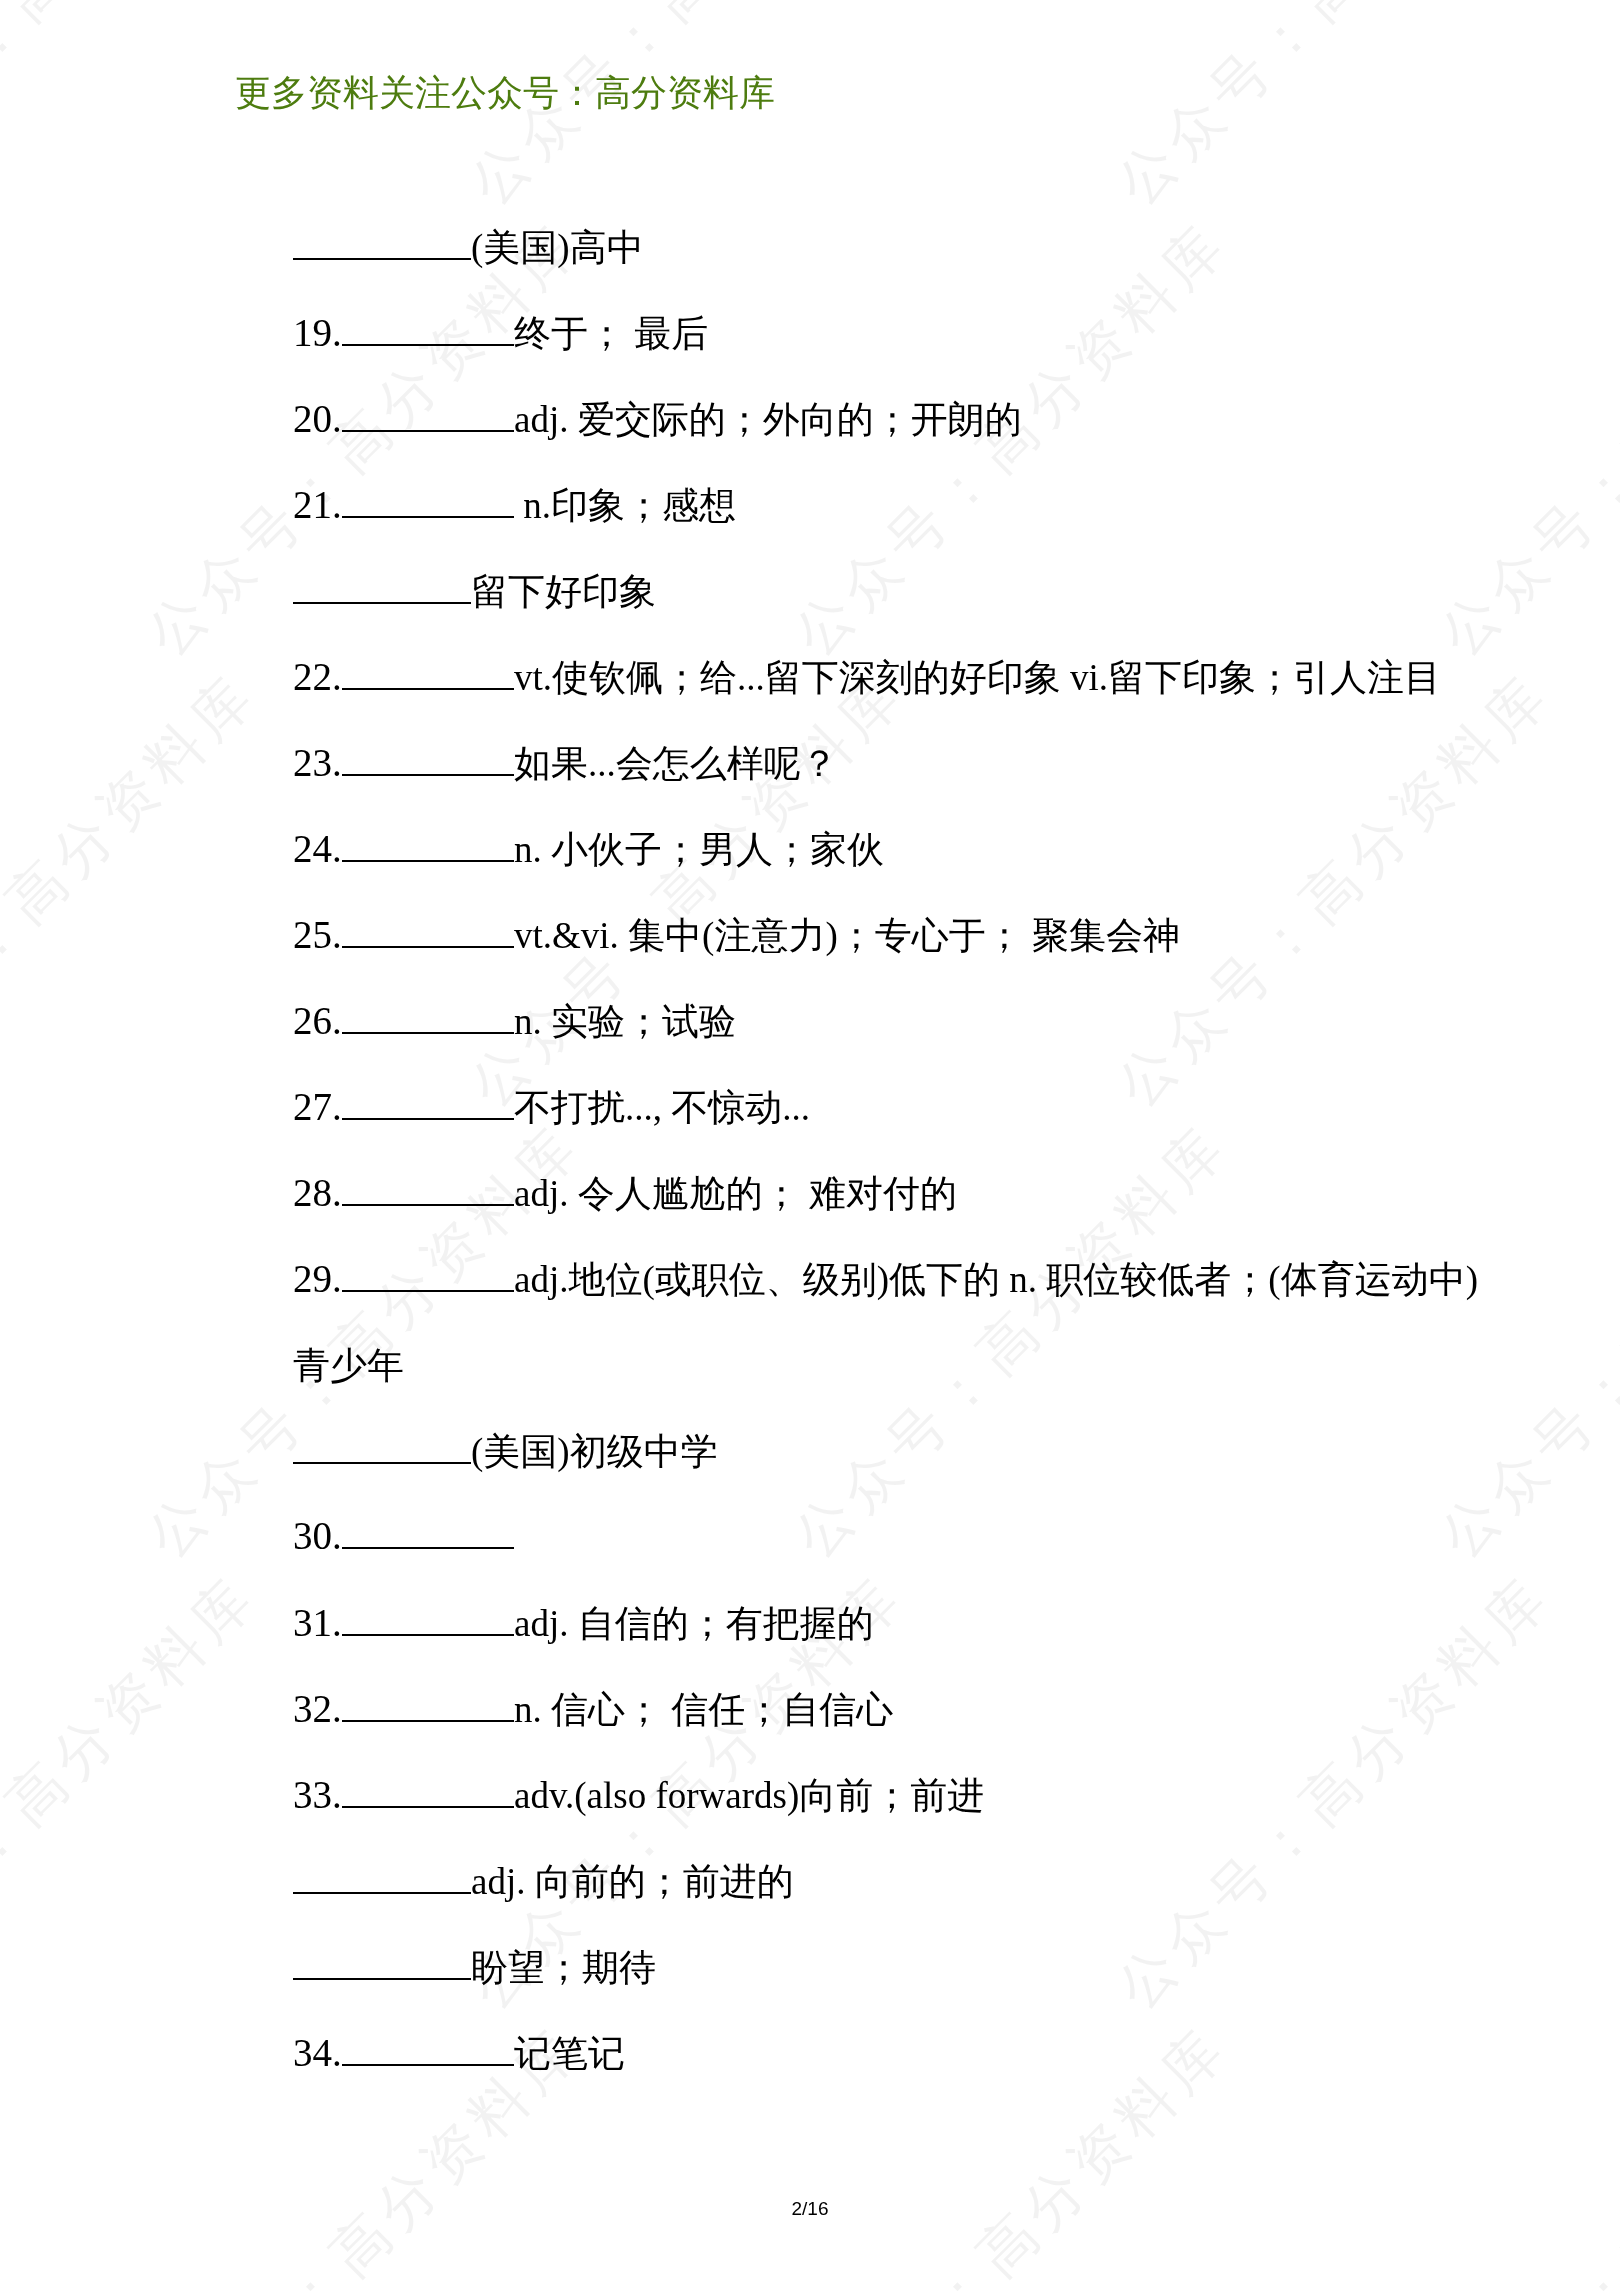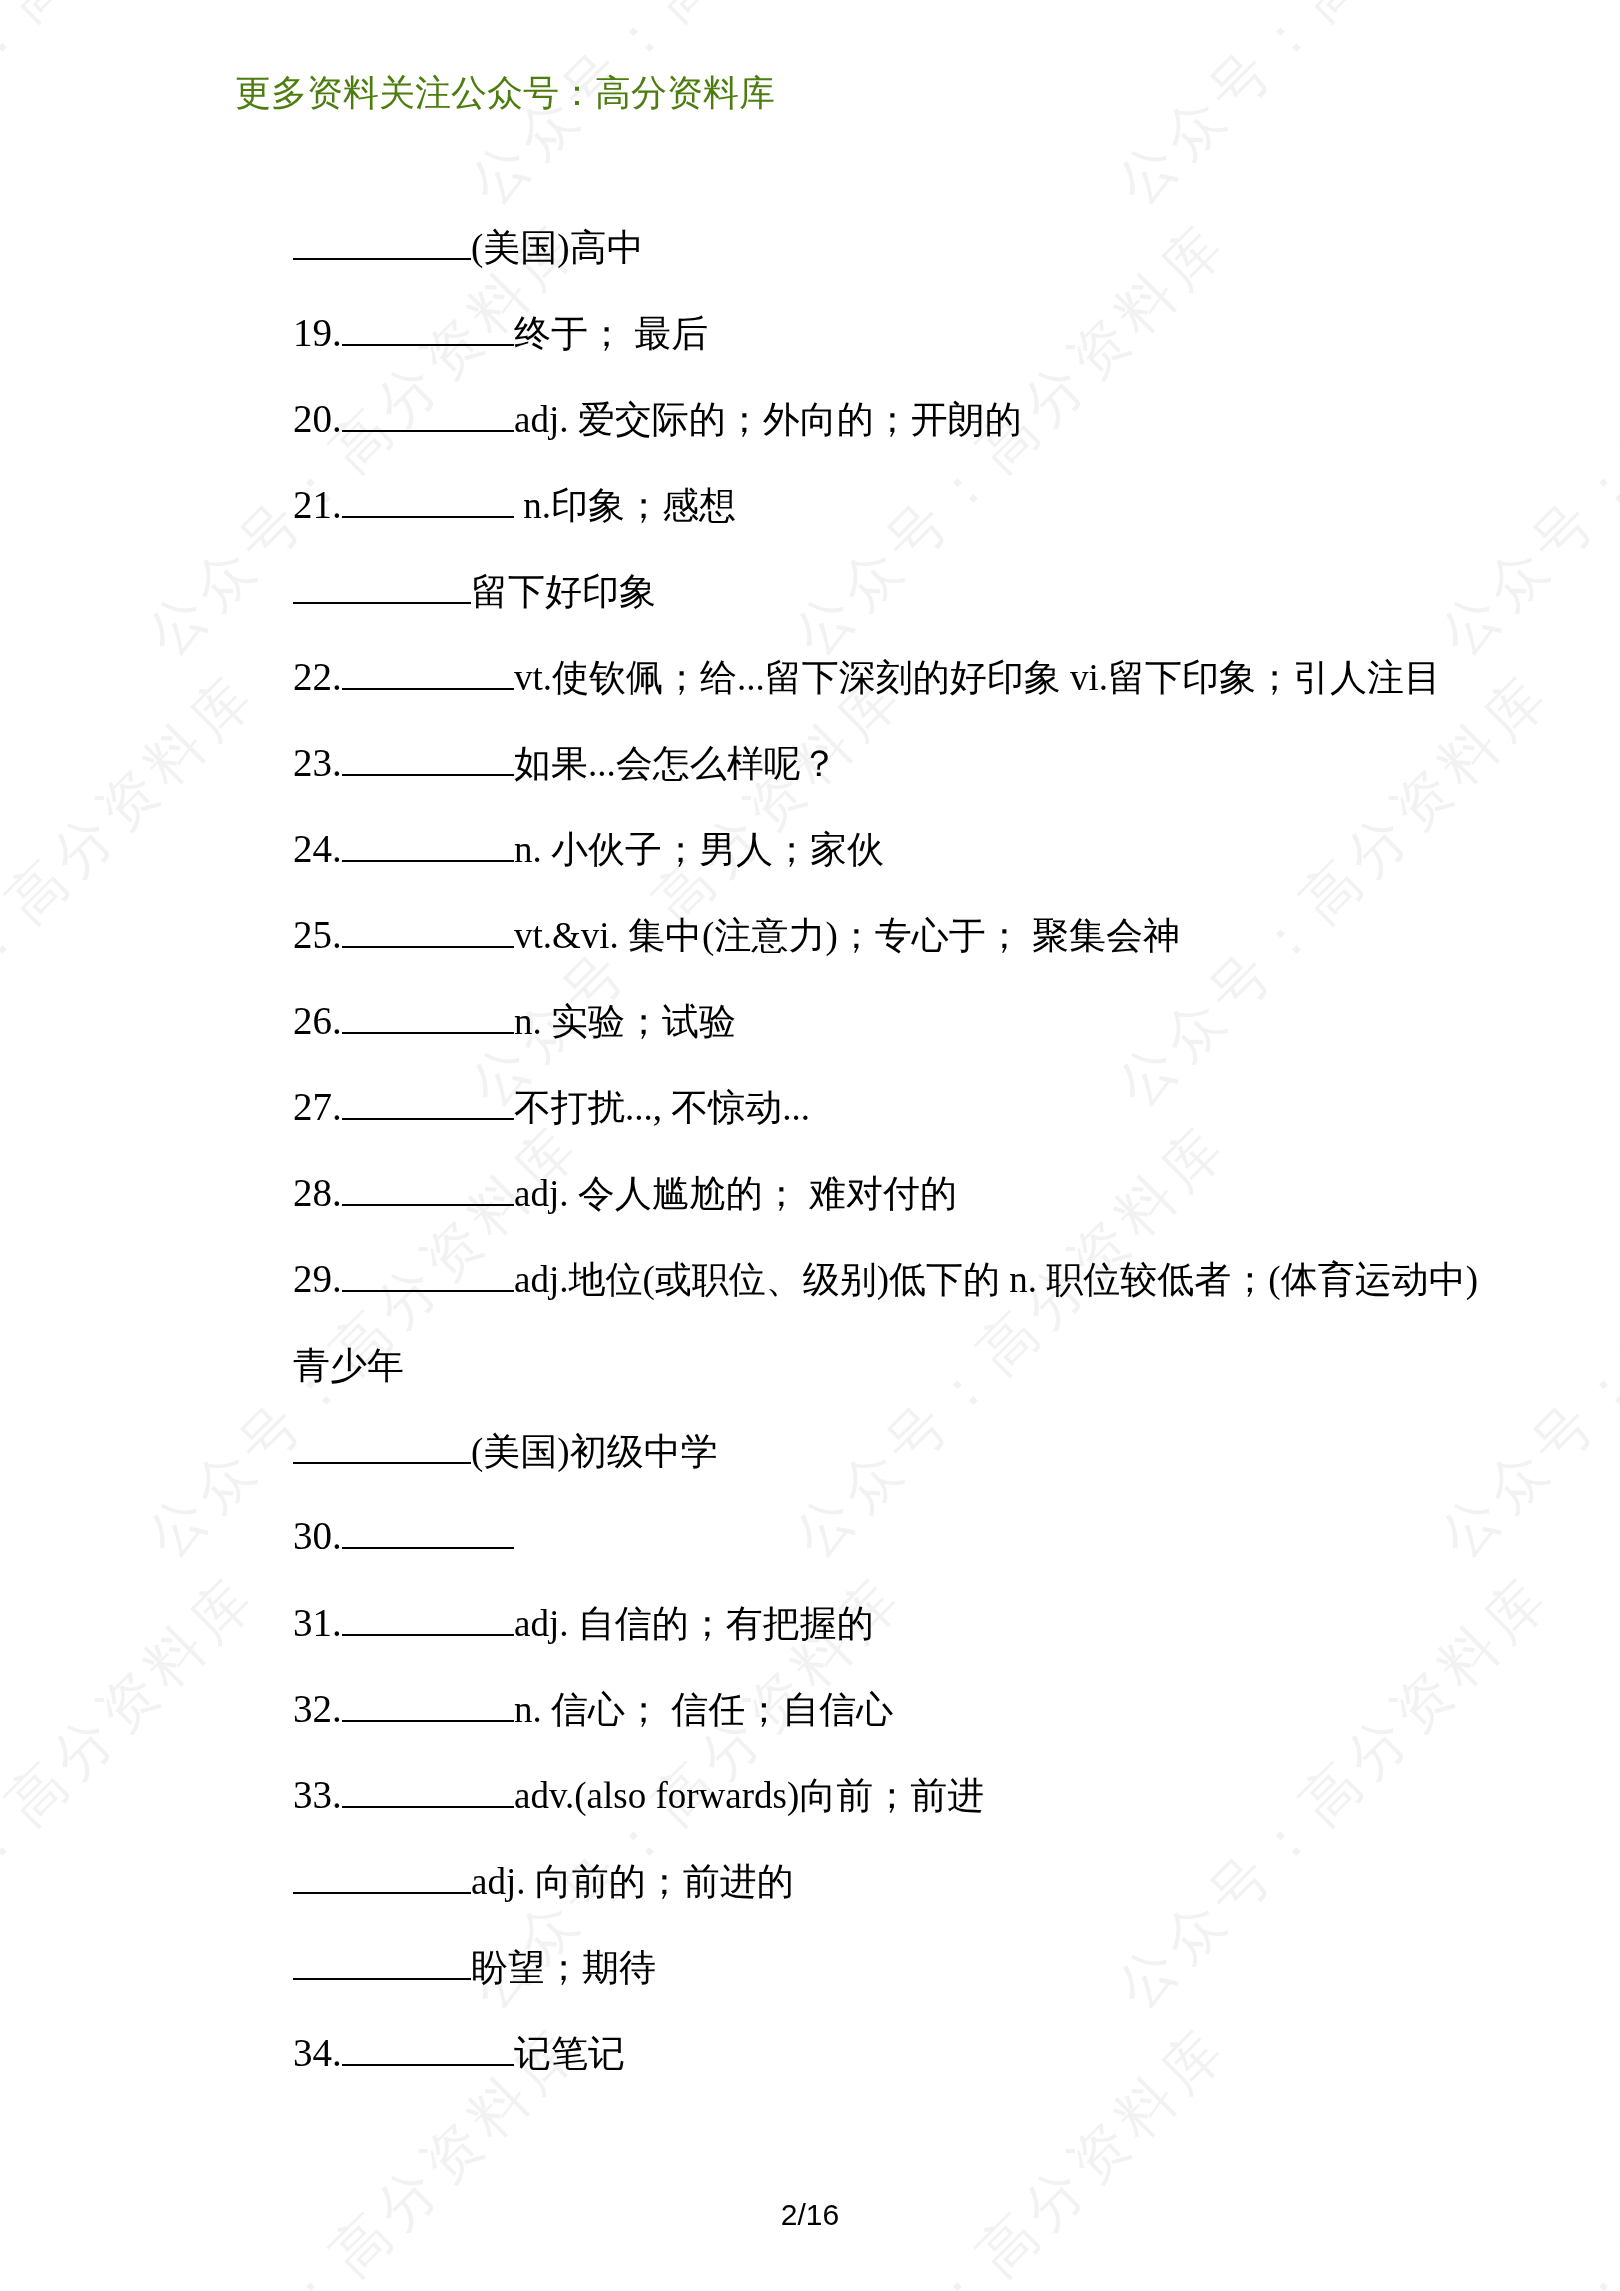--- a/index.html
+++ b/index.html
@@ -74,21 +74,21 @@
   .def{
     font-family:"Liberation Serif","DejaVu Serif",serif;
     white-space:pre;
   }
   
   .footer{
     position:absolute;
     left:0; right:0; top:2198px;
     text-align:center;
     font-family:"Liberation Sans","DejaVu Sans",sans-serif;
-    font-size:30px;
+    font-size:19px;
     color:#000000;
     z-index:2;
   }
 </style>
 </head>
 <body>
 
 <div class="page">
   <div class="wm-layer">
       <div class="wm" style="left: -255px; top: -59px;">公众号：高分资料库</div>

